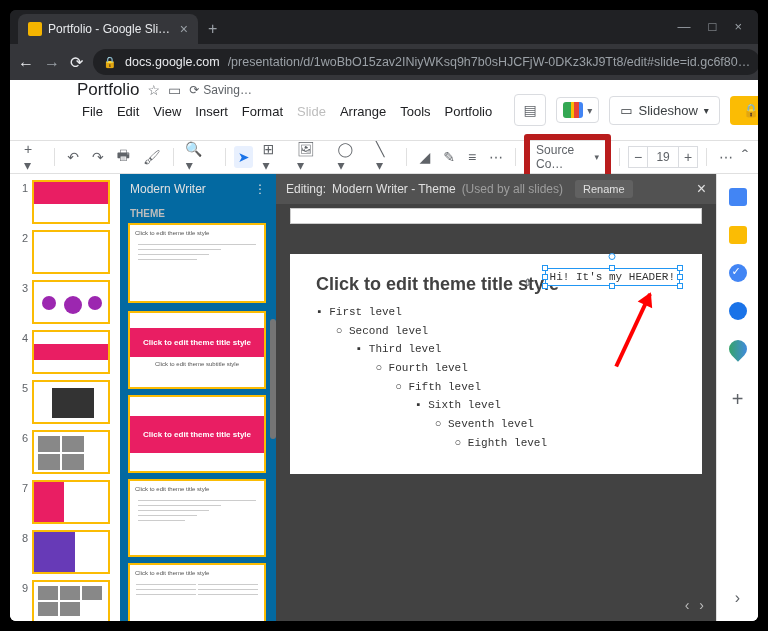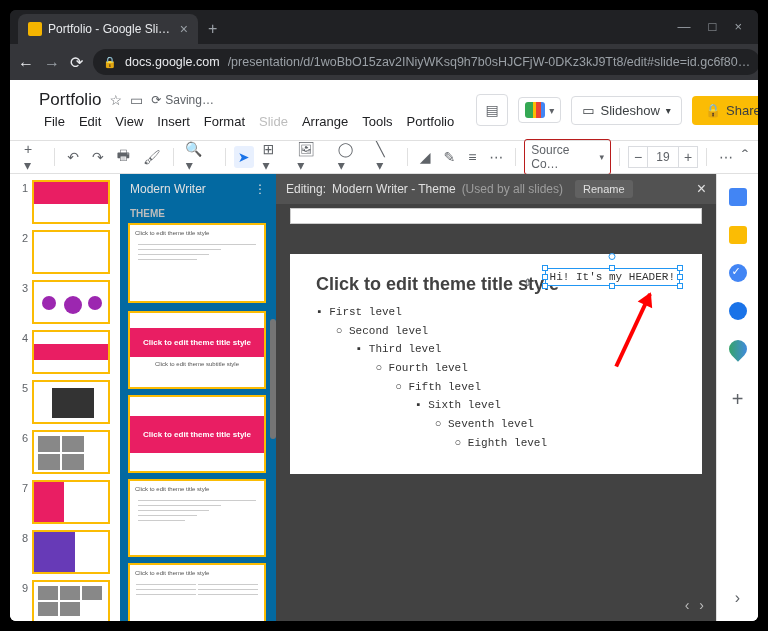--- a/index.html
+++ b/index.html
@@ -22,21 +22,21 @@
   .nav-btn { color: #9aa0a6; font-size: 16px; }
   .nav-btn.active { color: #e8eaed; }
   .url-field { flex: 1; background: #202124; border-radius: 14px; height: 26px; display: flex; align-items: center; padding: 0 10px; gap: 8px; color: #9aa0a6; font-size: 12.5px; }
   .lock { font-size: 11px; }
   .url-text { flex: 1; white-space: nowrap; overflow: hidden; text-overflow: ellipsis; }
   
   
   .app { flex: 1; background: #fff; display: flex; flex-direction: column; overflow: hidden; }
   
   
-  .app-header { height: 60px; display: flex; align-items: center; padding: 0 12px; gap: 17px; }
+  .app-header { height: 60px; display: flex; padding: 0 12px; gap: 17px; margin-left: 38px; }
   .logo { width: 32px; height: 40px; background: #f4b400; border-radius: 4px; position: relative; }
   .logo::after { content:""; position:absolute; top:8px; left:5px; right:5px; height:22px; background:#fff; border-radius:2px;}
   .doc-title-area { display: flex; flex-direction: column; gap: 2px; }
   .doc-title-row { display: flex; align-items: center; gap: 8px; }
   .doc-title { font-size: 17px; color: #202124; }
   .doc-icon { color: #5f6368; font-size: 14px; }
   .saving { font-size: 12px; color: #5f6368; display:flex; align-items:center; gap:4px;}
   .menubar { display: flex; gap: 4px; font-size: 13px; color: #202124; }
   .menubar span { padding: 2px 5px; }
   .menubar .disabled { color: #bdbdbd; }
@@ -45,21 +45,21 @@
   .meet-btn { border: 1px solid #dadce0; border-radius: 4px; padding: 4px 6px; display:flex; align-items:center; gap:4px;}
   .meet-cam { width:20px; height:16px; background: linear-gradient(90deg,#34a853 0%,#34a853 40%,#fbbc04 40%,#fbbc04 55%,#ea4335 55%,#ea4335 80%,#4285f4 80%); border-radius:3px;}
   .slideshow-btn { border: 1px solid #dadce0; border-radius: 4px; padding: 6px 10px; display: flex; align-items: center; gap: 6px; font-size: 13px; color: #3c4043; }
   .share-btn { background: #fbbc04; border-radius: 4px; padding: 7px 14px; font-size: 13px; font-weight: 500; color: #3c4043; display:flex; align-items:center; gap:4px;}
   
   
   .toolbar { height: 34px; border-top: 1px solid #e0e0e0; border-bottom: 1px solid #e0e0e0; display: flex; align-items: center; padding: 0 10px; gap: 5px; color: #5f6368; font-size: 13px; }
   .tb-sep { width: 1px; height: 18px; background: #e0e0e0; margin: 0 3px; }
   .tb-btn { padding: 3px 4px; display:flex; align-items:center; gap:2px; font-size:14px;}
   .tb-btn.sel { background:#e8f0fe; border-radius:3px; color:#1a73e8;}
-  .font-sel { border:1px solid #b91c1c; border-radius:3px; padding:3px 6px; font-size:12px; display:flex; align-items:center; gap:10px; width:90px;}
+  .font-sel { border:6px solid #b91c1c; border-radius:3px; padding:3px 6px; font-size:12px; display:flex; align-items:center; gap:10px; width:90px;}
   .size-box { display:flex; align-items:center;}
   .size-btn {border:1px solid #dadce0; width:20px; height:22px; display:flex;align-items:center;justify-content:center; font-size:14px;}
   .size-val {border:1px solid #dadce0; width:30px; height:22px; display:flex;align-items:center;justify-content:center; font-size:12px; border-left:none;border-right:none;}
   .tb-right { margin-left:auto; font-size:18px;}
   
   
   .main { flex: 1; display: flex; overflow: hidden; }
   
   
   .filmstrip { width: 110px; background: #fff; overflow-y: auto; padding: 6px 4px; }

